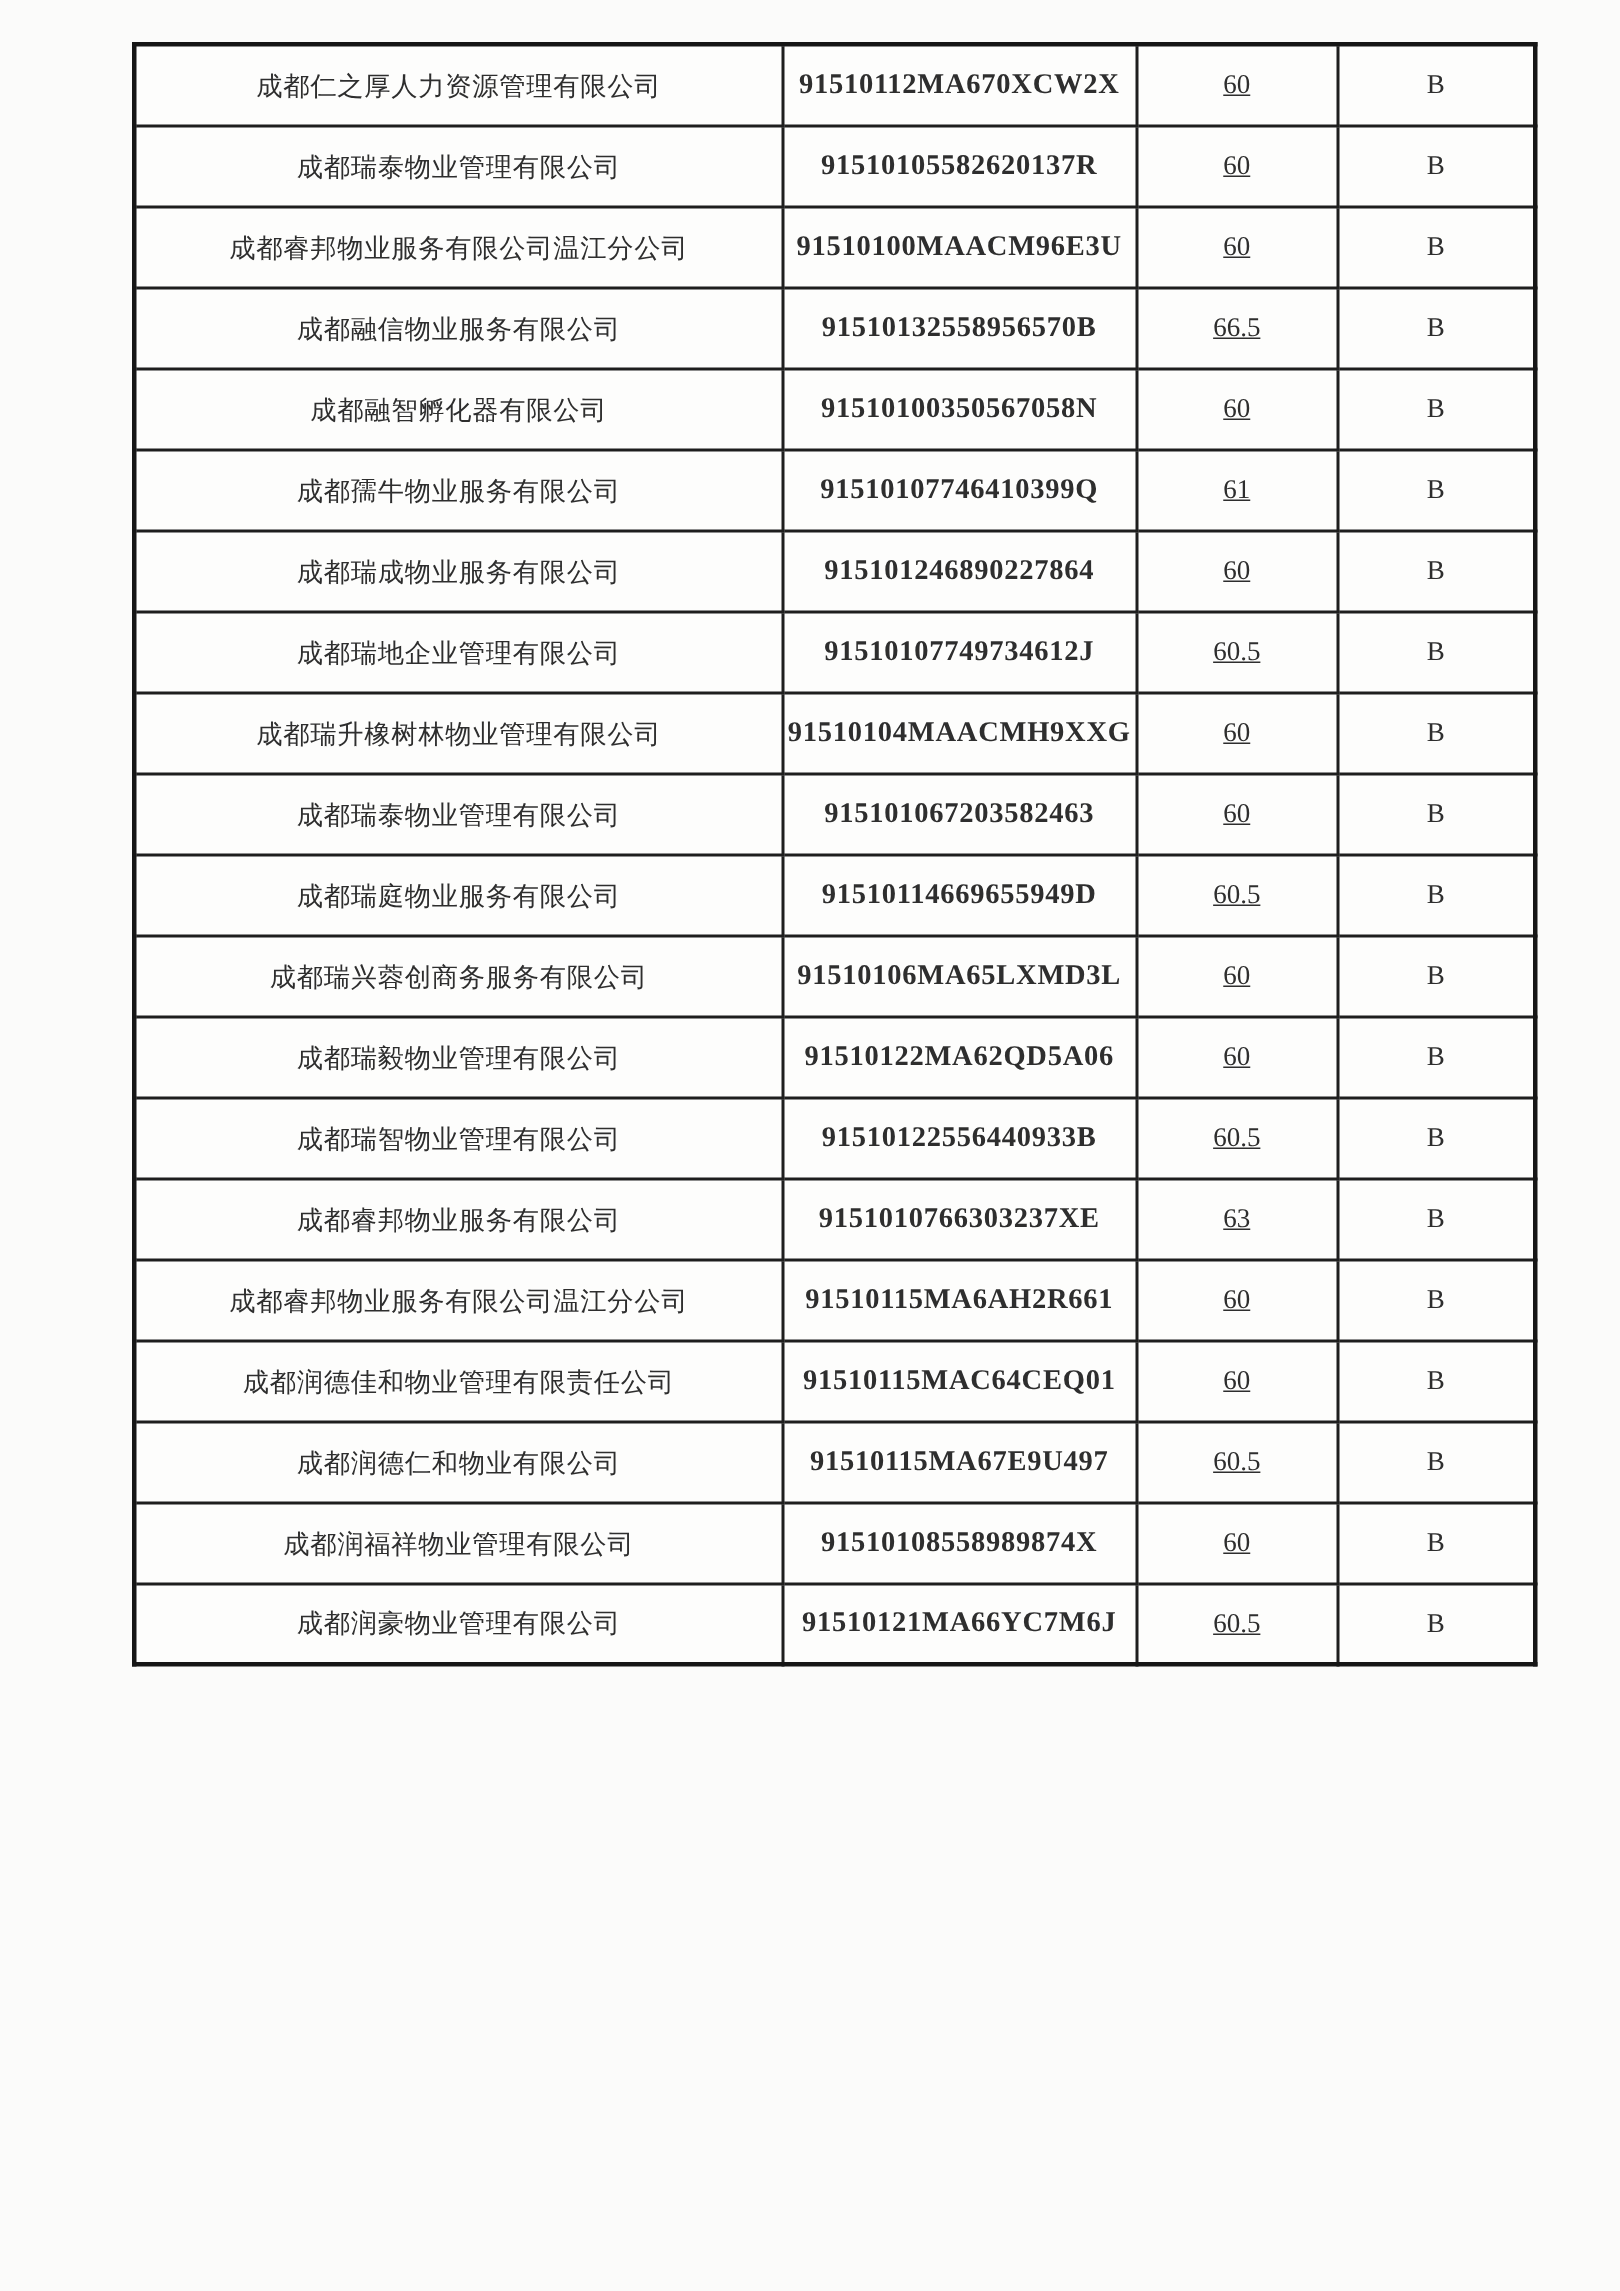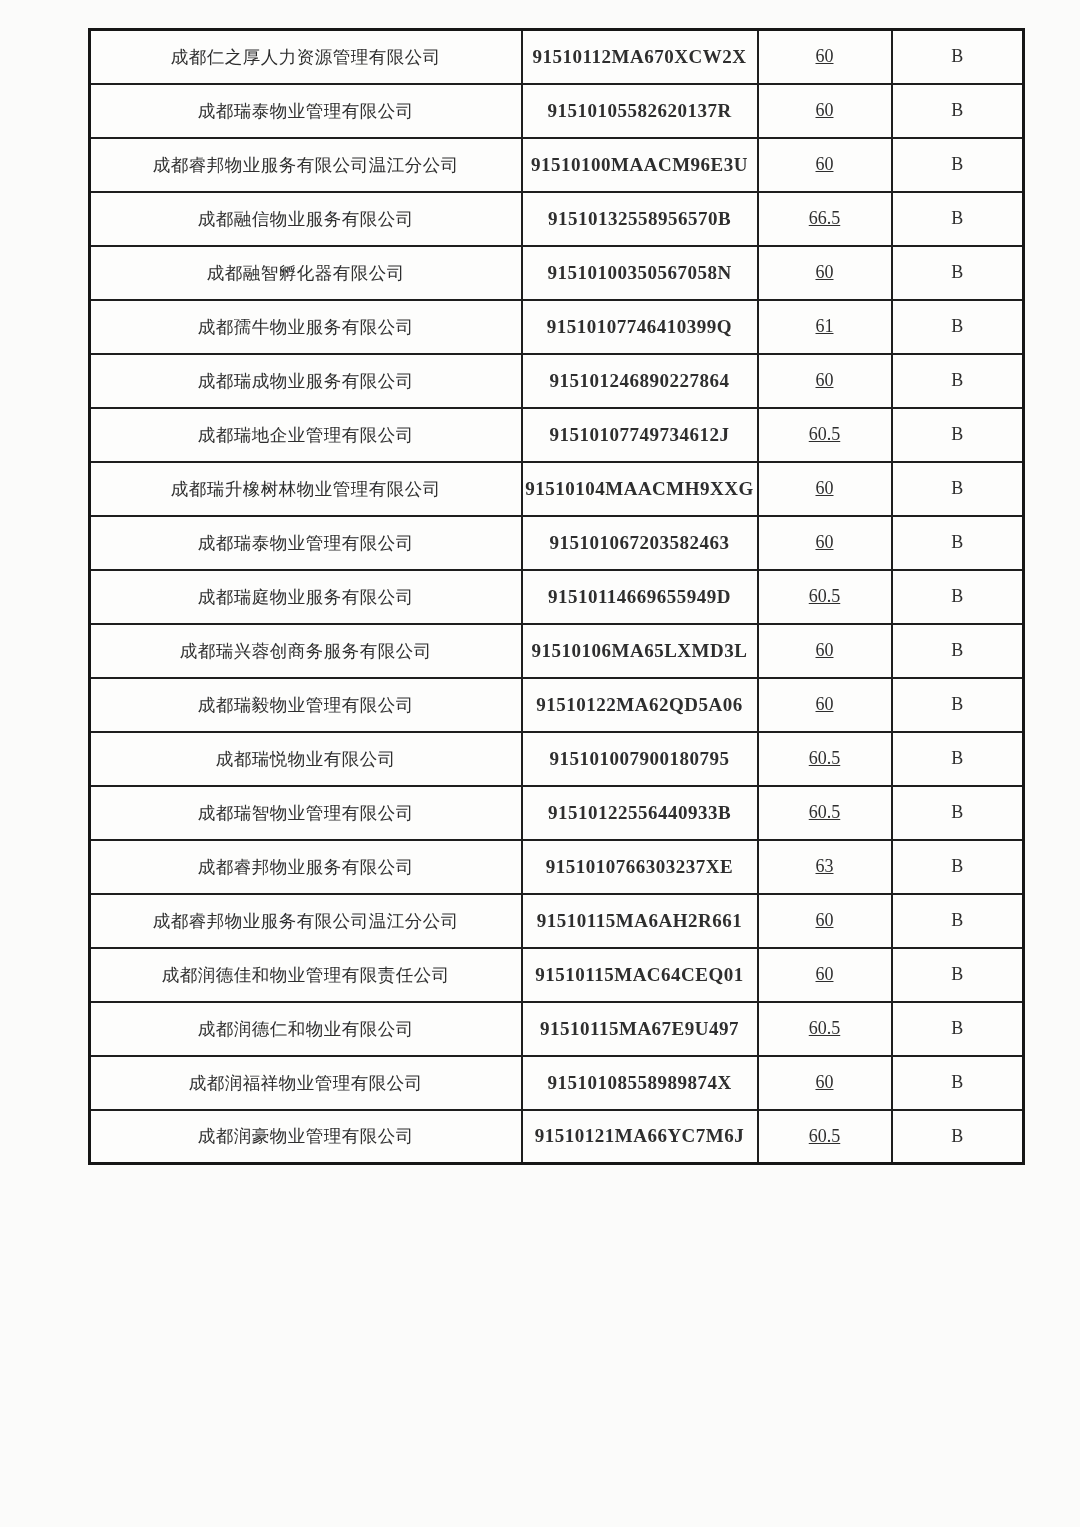--- a/index.html
+++ b/index.html
@@ -147,26 +147,20 @@
     <td class="grade-cell">B</td>
   </tr>
 
   <tr>
     <td class="name-cell">成都瑞毅物业管理有限公司</td>
     <td class="code-cell">91510122MA62QD5A06</td>
     <td class="score-cell">60</td>
     <td class="grade-cell">B</td>
   </tr>
 
-  <tr>
-    <td class="name-cell">成都瑞悦物业有限公司</td>
-    <td class="code-cell">915101007900180795</td>
-    <td class="score-cell">60.5</td>
-    <td class="grade-cell">B</td>
-  </tr>
 
   <tr>
     <td class="name-cell">成都瑞智物业管理有限公司</td>
     <td class="code-cell">91510122556440933B</td>
     <td class="score-cell">60.5</td>
     <td class="grade-cell">B</td>
   </tr>
 
   <tr>
     <td class="name-cell">成都睿邦物业服务有限公司</td>

